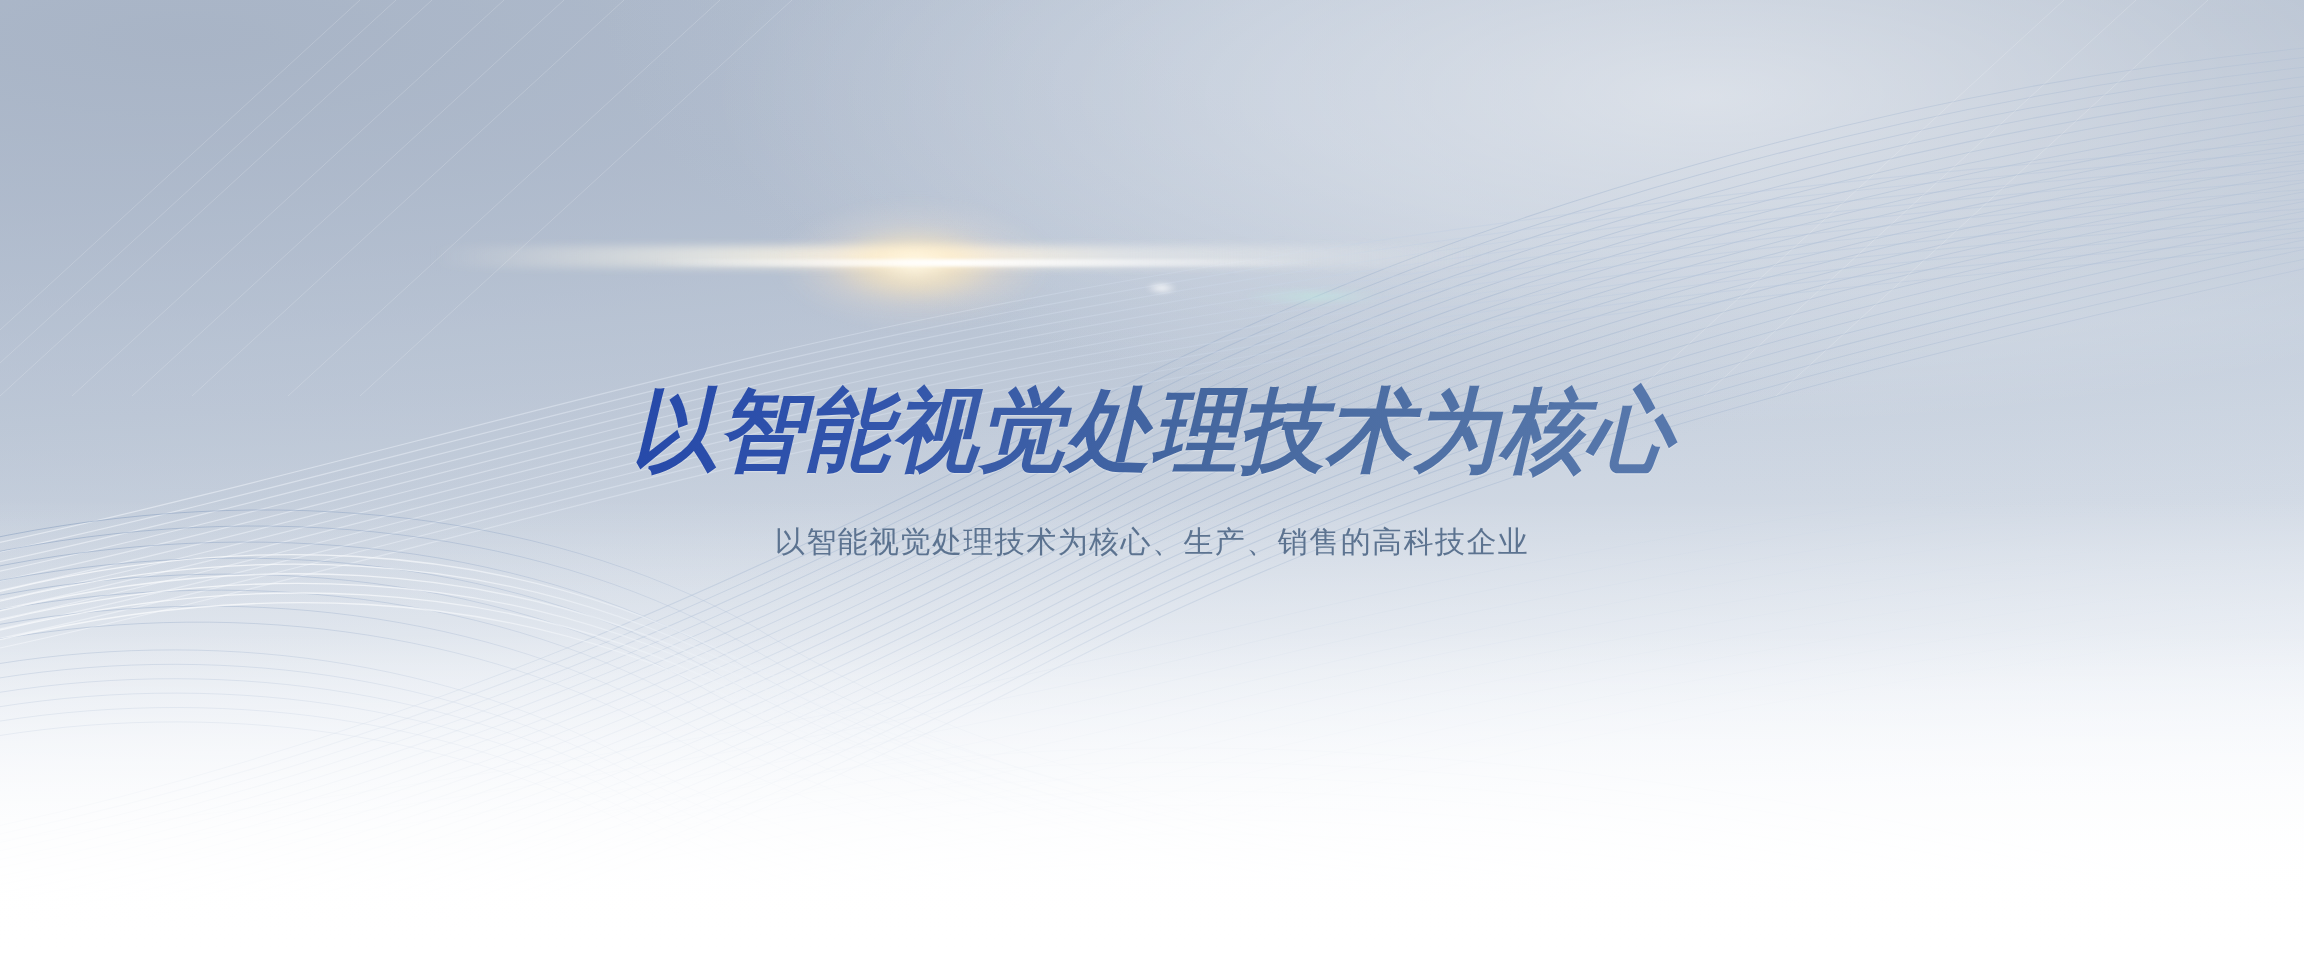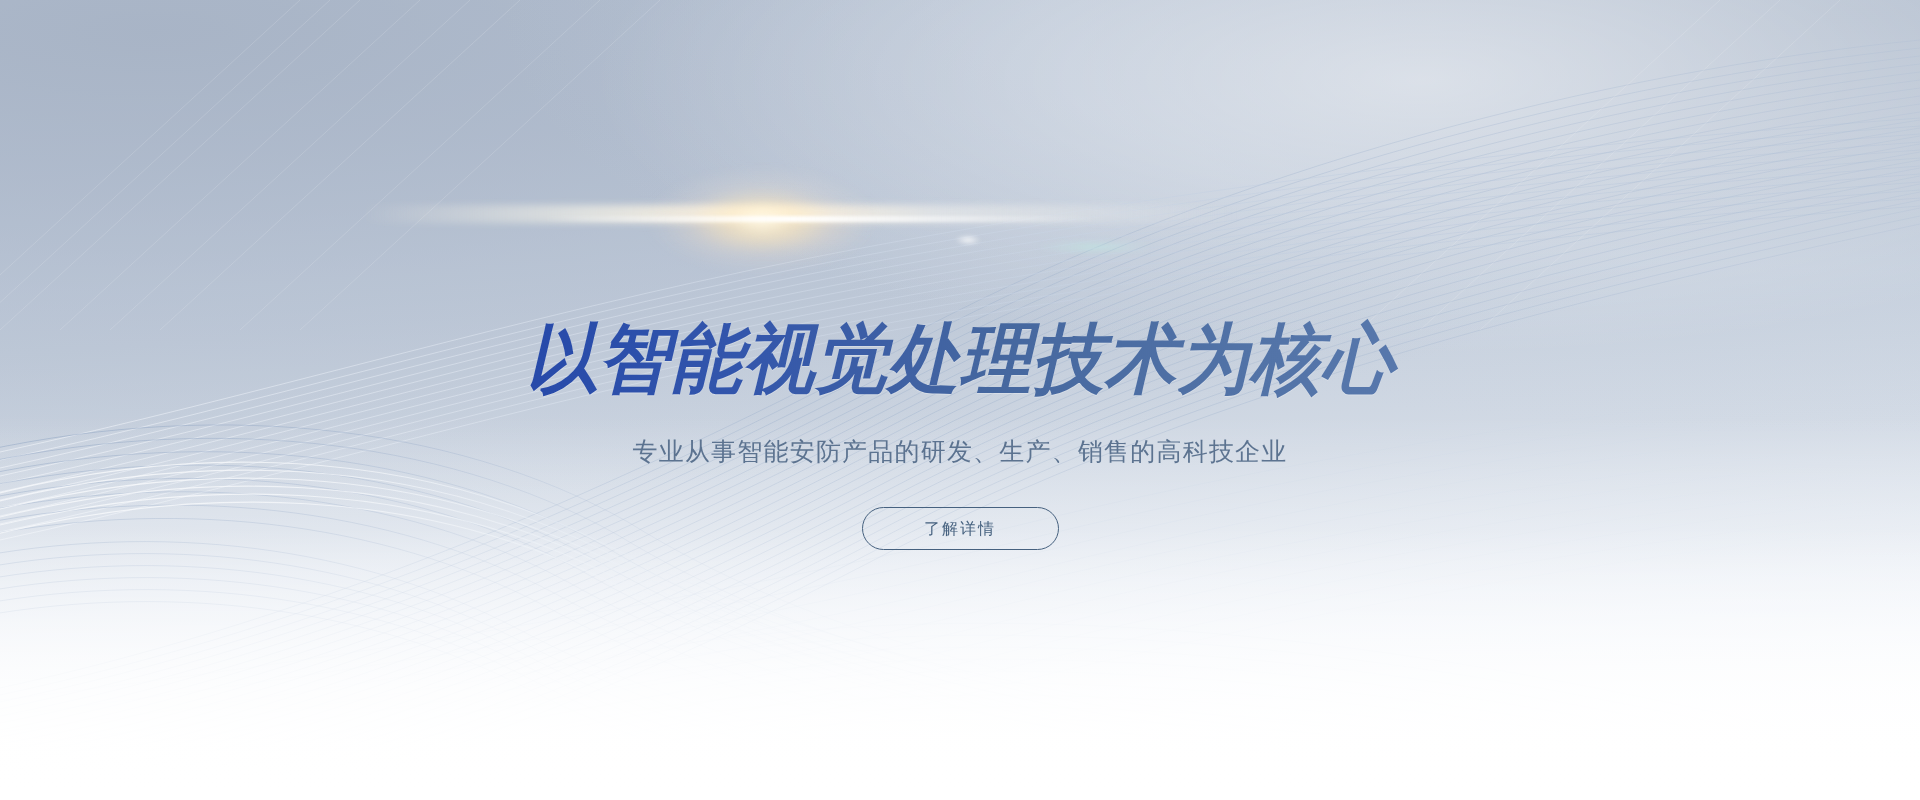--- a/index.html
+++ b/index.html
@@ -269,20 +269,17 @@
   <div class="flare flare-streak"></div>
   <div class="flare flare-core"></div>
   <div class="flare flare-streak2"></div>
   <div class="flare flare-ghost"></div>
   <div class="flare flare-ghost2"></div>
 
   <div class="content">
 
     <h1 class="headline">以智能视觉处理技术为核心</h1>
 
-    <p class="subtitle">专业从事智能安防产品的研发、生产、销售的高科技企业</p>
-
-    <div class="cta-wrap">
-      <a class="cta" href="#">了解详情</a>
-    </div>
+    <p class="subtitle">以智能视觉处理技术为核心、生产、销售的高科技企业</p>
+
 
   </div>
 </div>
 
 </body></html>

